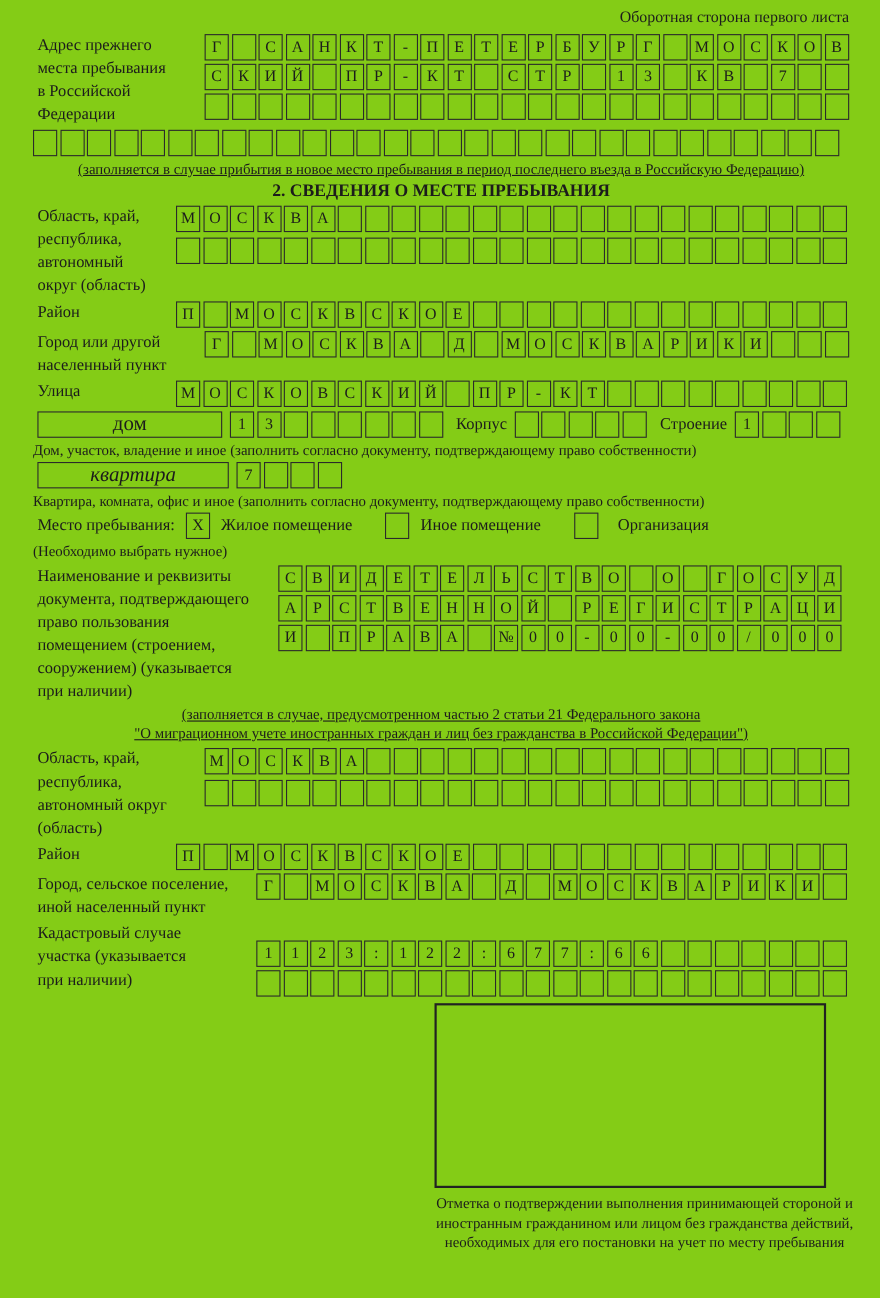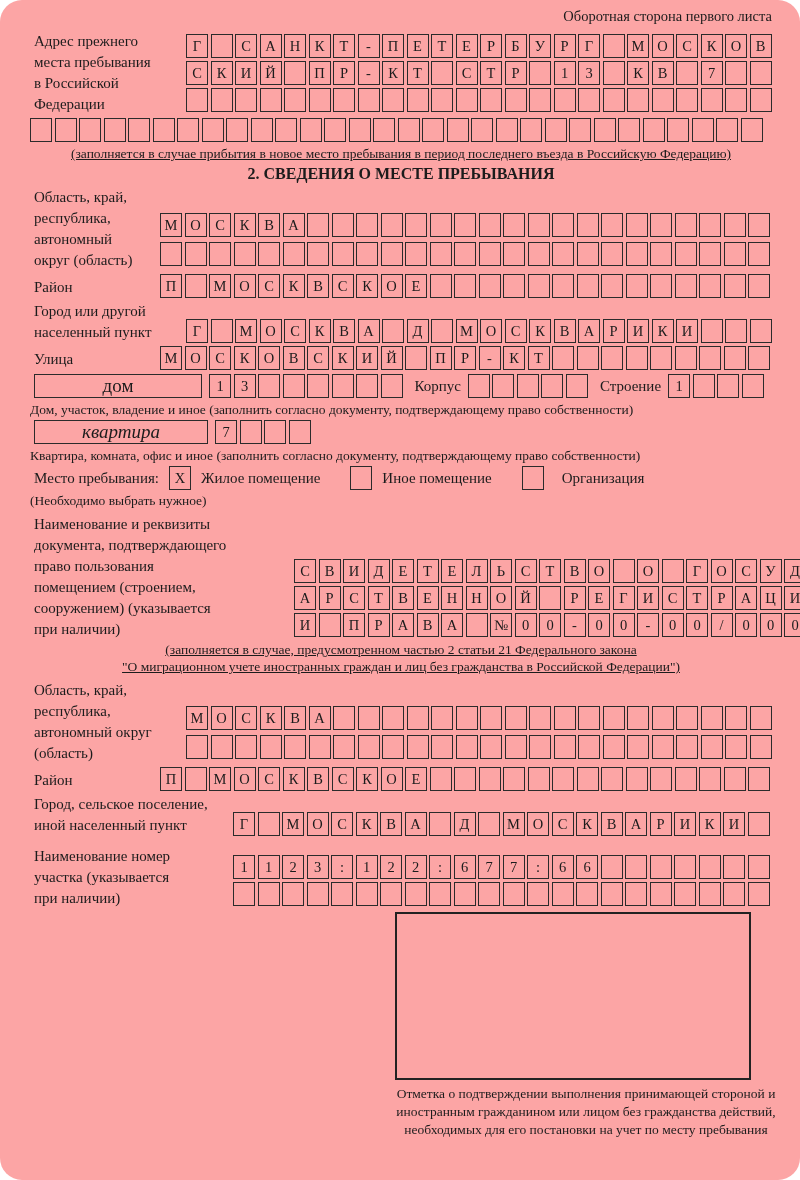--- a/index.html
+++ b/index.html
@@ -1,25 +1,24 @@
 <!DOCTYPE html>
 <html><head>
 <meta charset="utf-8">
 <style>
   * { margin:0; padding:0; box-sizing:border-box; }
   html,body { background:#ffffff; }
   .page {
     position:relative; width:800px; height:1180px; overflow:hidden;
-    background:#fca5a5; color:#1c1c1c;
+    background:#84cc16; color:#1c1c1c;
     font-family:"Liberation Serif", serif;
     padding:8px 28px 0 30px;
-    border-radius:22px;
   }
   .corner { text-align:right; font-size:14.5px; margin-bottom:6px; }
-  .frow { display:flex; align-items:flex-end; margin-bottom:3px; }
+  .frow { display:flex; align-items:flex-start; margin-bottom:3px; }
   .label { font-size:15px; line-height:21px; flex:none; padding-left:4px; }
   .w130 { width:130px; } .w156 { width:156px; } .w203 { width:203px; } .w223 { width:223px; }
   .cells { display:flex; gap:2.5px; flex:none; }
   .cell {
     width:22px; height:24px; flex:none;
     border:1.5px solid #2b2b2b;
     display:flex; align-items:center; justify-content:center;
     font-size:14.5px; line-height:1;
   }
   .grid-rows .cells { margin-bottom:3px; }
@@ -36,21 +35,21 @@
   .bw168 { width:168px; margin-left:4px; } .bw200 { width:174px; margin-left:4px;font-style:italic; }
   .inline-label { font-size:15px; line-height:24px; margin:0 7px 0 12px; flex:none; }
   .mesto { display:flex; align-items:center; font-size:15px; margin:2px 0 2px 4px; }
   .checkbox {
     width:22px; height:24px; border:1.5px solid #2b2b2b; flex:none;
     display:flex; align-items:center; justify-content:center;
     font-size:14.5px; margin:0 10px;
   }
   .mesto .opt { margin-right:20px; }
   .mesto-note { width:620px; text-align:left; margin-bottom:5px; }
-  .doc-block { margin-bottom:1px;gap:41px; }
+  .doc-block { margin-bottom:1px; }
   .fact-note { margin-bottom:0; }
   .fact-note-2 { margin-bottom:5px; }
   .stamp-box {
     margin-left:365px; margin-top:2px;
     width:356px; height:168px;
     border:2px solid #222;
   }
   .stamp-caption {
     margin-left:330px; margin-top:5px; width:452px;
     font-size:13.5px; line-height:18px; text-align:center;
@@ -604,21 +603,21 @@
         <div class="cell">Р</div>
         <div class="cell">И</div>
         <div class="cell">К</div>
         <div class="cell">И</div>
         <div class="cell"></div>
       </div>
   </div>
 
   <div class="frow">
     <div class="label w203">
-      <div>Наименование номер</div>
+      <div>Кадастровый случае</div>
       <div>участка (указывается</div>
       <div>при наличии)</div>
     </div>
     <div class="grid-rows" style="padding-top:16px">
       <div class="cells">
           <div class="cell">1</div>
           <div class="cell">1</div>
           <div class="cell">2</div>
           <div class="cell">3</div>
           <div class="cell">:</div>

